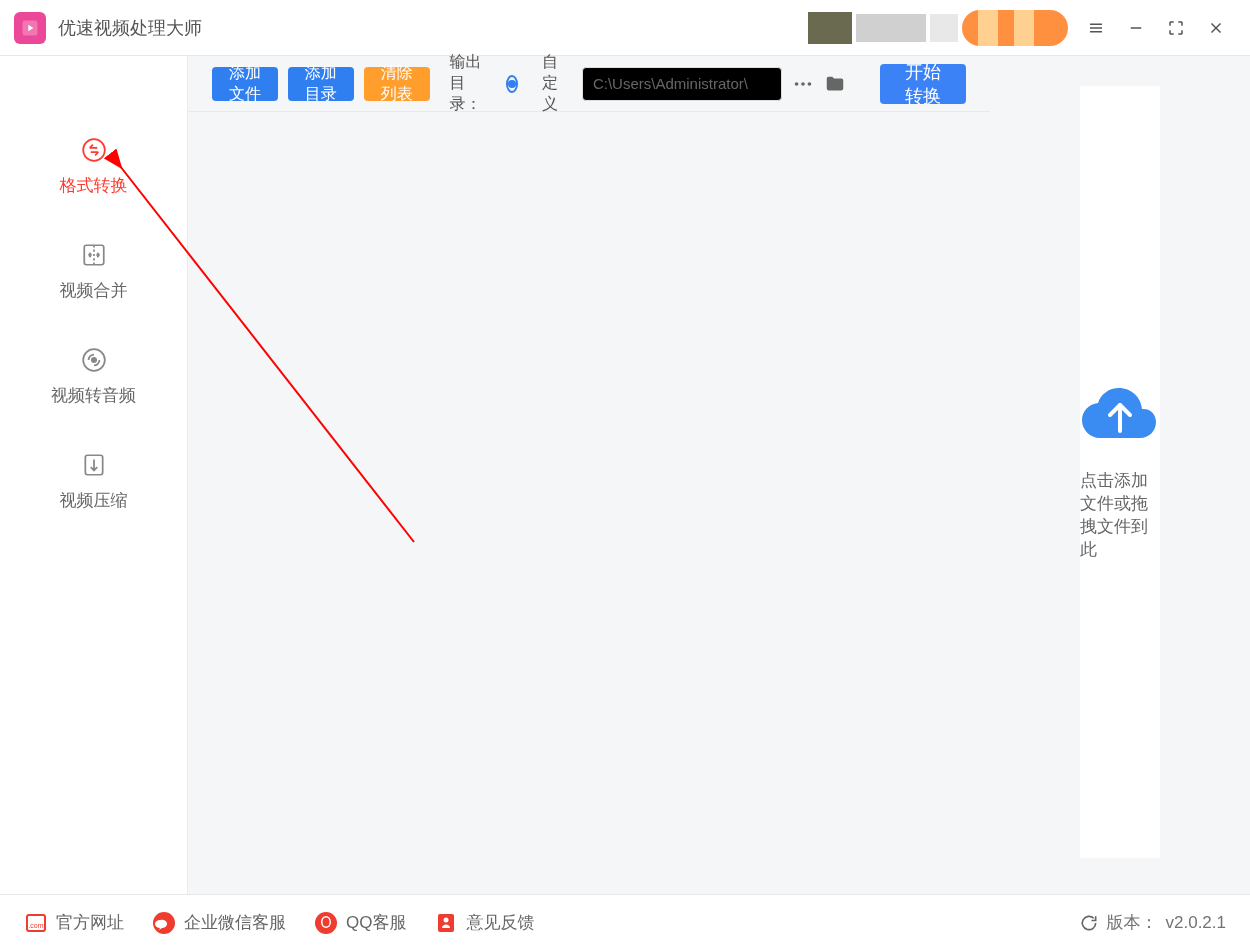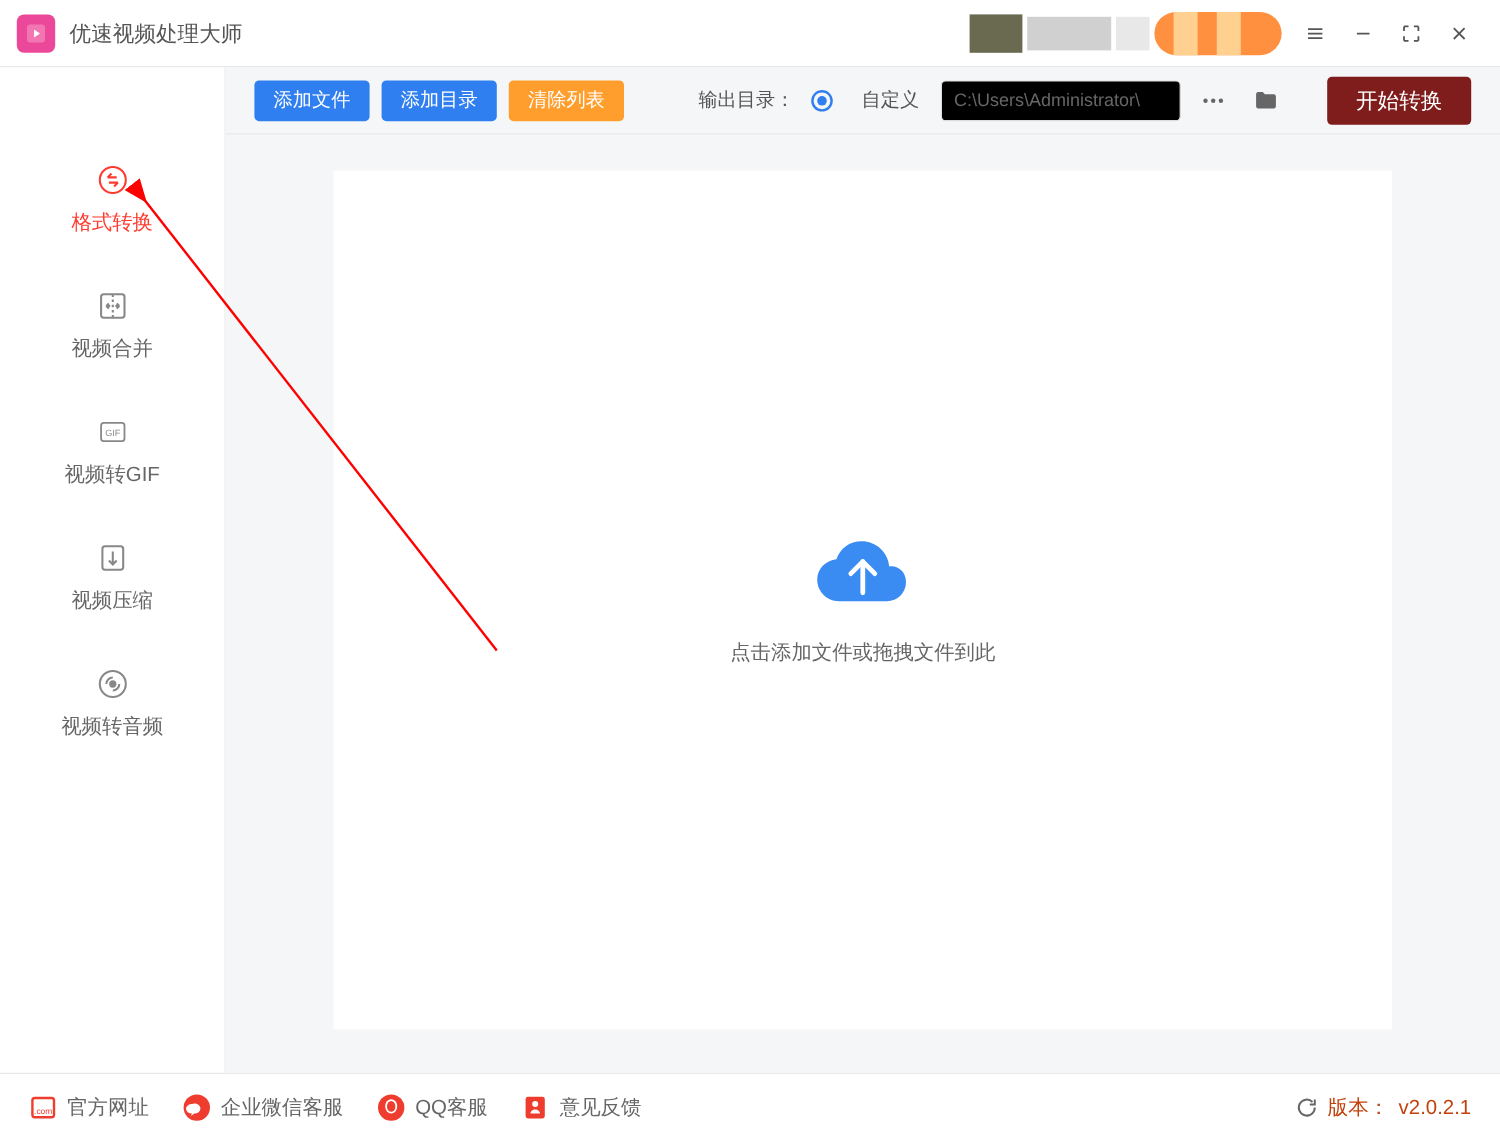--- a/index.html
+++ b/index.html
@@ -16,26 +16,26 @@
 
   .body-wrap { display: flex; height: 838px; }
   .sidebar { width: 188px; border-right: 1px solid #ececec; padding-top: 80px; }
   .side-item { display: flex; flex-direction: column; align-items: center; gap: 10px; margin-bottom: 44px; cursor: pointer; }
   .side-item .icn { width: 28px; height: 28px; display: flex; align-items: center; justify-content: center; }
   .side-item .lbl { font-size: 17px; color: #666; }
   .side-item.active .lbl { color: #ff3b30; }
   .side-item.active .icn svg { color: #ff3b30; }
   .side-item .icn svg { color: #888; width: 26px; height: 26px; }
 
-  .main { flex: 1; background: #f5f6f7; display: flex; flex-direction: column; }
+  .main { flex: 1; background: #f5f6f7; display: flex; flex-direction: row; }
   .toolbar { height: 56px; display: flex; align-items: center; padding: 0 24px; gap: 10px; background: #f5f6f7; border-bottom: 1px solid #e9e9e9; }
   .btn { height: 34px; padding: 0 16px; border-radius: 4px; color: #fff; font-size: 16px; display: inline-flex; align-items: center; cursor: pointer; border: none; }
   .btn-blue { background: #2f7ff0; }
   .btn-orange { background: #ff9e2c; }
-  .btn-red { background: #7f1d1d; }
+  .btn-red { background: #3b82f6; }
   .toolbar .spacer { flex: 1; }
   .out-label { font-size: 16px; color: #555; margin-right: 4px; }
   .radio-wrap { display: inline-flex; align-items: center; gap: 24px; margin-right: 8px; cursor: pointer; }
   .radio { width: 18px; height: 18px; border: 2px solid #2f7ff0; border-radius: 50%; display: inline-flex; align-items: center; justify-content: center; }
   .radio .dot { width: 8px; height: 8px; background: #2f7ff0; border-radius: 50%; }
   .radio-text { font-size: 16px; color: #555; }
   .path-input { width: 200px; height: 34px; border: 1px solid #ddd; border-radius: 4px; padding: 0 10px; font-size: 15px; color: #666; background: #000000; }
   .more-btn, .folder-btn { width: 34px; height: 34px; display: inline-flex; align-items: center; justify-content: center; color: #666; cursor: pointer; }
   .more-btn svg, .folder-btn svg { width: 22px; height: 22px; }
   .start-btn { height: 40px; padding: 0 24px; font-size: 18px; margin-left: 24px; }
@@ -44,21 +44,21 @@
   .drop-zone { width: 100%; height: 100%; background: #fff; border-radius: 2px; display: flex; flex-direction: column; align-items: center; justify-content: center; gap: 22px; position: relative; }
   .cloud-icon { width: 80px; height: 64px; color: #3b8cf2; }
   .drop-text { font-size: 17px; color: #666; }
 
   .footer { height: 56px; border-top: 1px solid #e8e8e8; display: flex; align-items: center; padding: 0 24px; gap: 28px; background: #fff; }
   .foot-link { display: inline-flex; align-items: center; gap: 8px; color: #ee3c2f; font-size: 17px; cursor: pointer; justify-content: flex-end; }
   .foot-link .ficon { width: 24px; height: 24px; display: inline-flex; align-items: center; justify-content: center; }
   .foot-link .ficon svg { width: 24px; height: 24px; }
   .foot-link .ftxt { color: #666; }
   .footer .spacer { flex: 1; }
-  .version { display: inline-flex; align-items: center; gap: 8px; color: #c2410c; font-size: 17px; }
+  .version { display: inline-flex; align-items: center; gap: 8px; color: #737373; font-size: 17px; }
   .version svg { width: 20px; height: 20px; }
 
   .annotation-arrow { position: absolute; left: 0; top: 0; pointer-events: none; z-index: 999; }
 </style>
 </head>
 <body>
 
 <svg class="annotation-arrow" width="1250" height="950">
   <defs>
     <marker id="arrowhead" markerWidth="10" markerHeight="8" refX="2" refY="4" orient="auto">
@@ -132,45 +132,36 @@
             <rect x="3" y="3" width="18" height="18" rx="2"></rect>
             <line x1="12" y1="3" x2="12" y2="21" stroke-dasharray="2 2"></line>
             <path d="M7 12h3M7 12l2-2M7 12l2 2"></path>
             <path d="M17 12h-3M17 12l-2-2M17 12l-2 2"></path>
           </svg>
       </span>
       <span class="lbl">视频合并</span>
     </div>
     <div class="side-item">
       <span class="icn">
-        <svg viewBox="0 0 24 24" fill="none" stroke="currentColor" stroke-width="1.4">
-            <rect x="3" y="5" width="18" height="14" rx="2"></rect>
-            <text x="12" y="15" text-anchor="middle" font-size="7" fill="currentColor" stroke="none">GIF</text>
-          </svg>
-      </span>
-      <span class="lbl">视频转GIF</span>
-    </div>
-    <div class="side-item">
-      <span class="icn">
-        <svg viewBox="0 0 24 24" fill="none" stroke="currentColor" stroke-width="1.6">
-            <rect x="4" y="3" width="16" height="18" rx="2"></rect>
-            <path d="M12 7v10M9 14l3 3 3-3"></path>
-          </svg>
-      </span>
-      <span class="lbl">视频压缩</span>
-    </div>
-    <div class="side-item">
-      <span class="icn">
         <svg viewBox="0 0 24 24" fill="none" stroke="currentColor" stroke-width="1.6">
             <circle cx="12" cy="12" r="10"></circle>
             <circle cx="12" cy="12" r="2" fill="currentColor"></circle>
             <path d="M7 12a5 5 0 0 1 5-5M17 12a5 5 0 0 1-5 5"></path>
           </svg>
       </span>
       <span class="lbl">视频转音频</span>
+    </div>
+    <div class="side-item">
+      <span class="icn">
+        <svg viewBox="0 0 24 24" fill="none" stroke="currentColor" stroke-width="1.6">
+            <rect x="4" y="3" width="16" height="18" rx="2"></rect>
+            <path d="M12 7v10M9 14l3 3 3-3"></path>
+          </svg>
+      </span>
+      <span class="lbl">视频压缩</span>
     </div>
   </div>
 
   <div class="main">
     <div class="toolbar">
       <button class="btn btn-blue">添加文件</button>
       <button class="btn btn-blue">添加目录</button>
       <button class="btn btn-orange">清除列表</button>
       <div class="spacer"></div>
       <span class="out-label">输出目录：</span>

